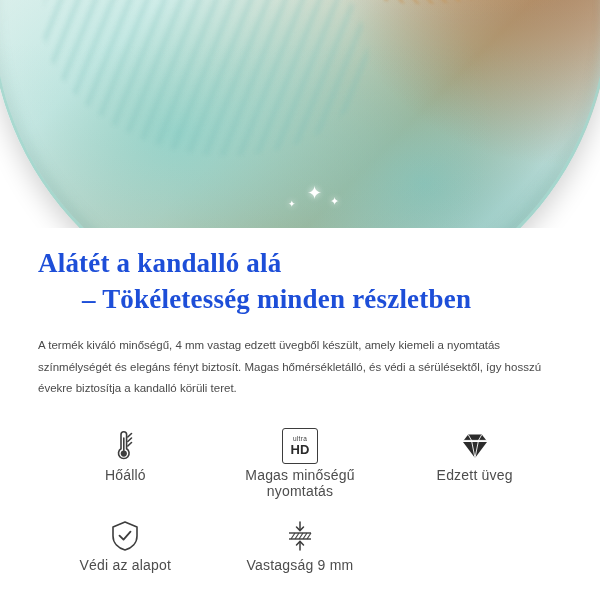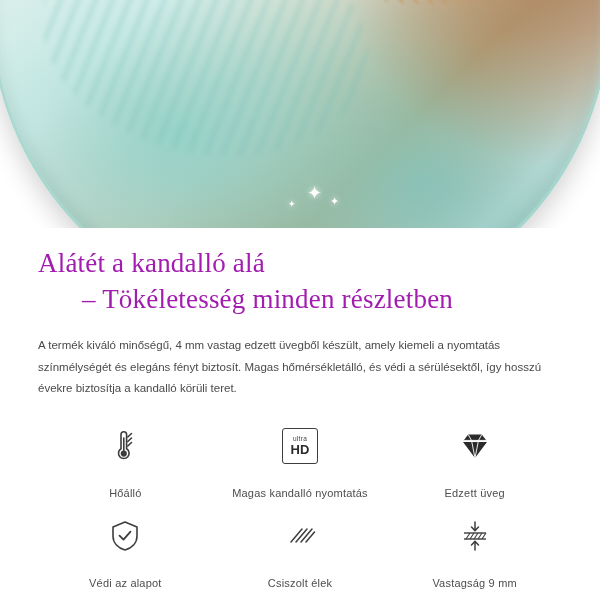--- a/index.html
+++ b/index.html
@@ -105,22 +105,22 @@
 
   
   .content {
     padding: 0 38px;
     box-sizing: border-box;
   }
   .headline {
     font-family: "Liberation Serif", serif;
     font-size: 27px;
     line-height: 1.32;
-    color: #a21caf;
-    font-weight: 400;
+    color: #1d4ed8;
+    font-weight: 700;
     margin: 18px 0 0 0;
     letter-spacing: 0.2px;
   }
   .headline .l2 { display: block; margin-left: 44px; }
   .desc {
     margin: 18px 0 16px 0;
     font-size: 11.5px;
     line-height: 1.85;
     color: #4a4a4a;
     max-width: 520px;
@@ -138,22 +138,22 @@
     flex-direction: column;
     justify-content: flex-start;
   }
   .feature-icon {
     height: 42px;
     display: flex;
     align-items: center;
     justify-content: center;
   }
   .feature-label {
-    margin-top: 20px;
-    font-size: 11px;
+    margin-top: 0;
+    font-size: 14px;
     color: #4d4d4d;
     text-align: center;
     letter-spacing: 0.2px;
   }
   .hd-badge {
     width: 34px;
     height: 34px;
     border: 1.4px solid #3d3d3d;
     border-radius: 3px;
     display: flex;
@@ -210,21 +210,21 @@
         <div class="feature-label">Hőálló</div>
       </div>
 
       <div class="feature">
         <div class="feature-icon">
           <div class="hd-badge">
             <span class="u">ultra</span>
             <span class="h">HD</span>
           </div>
         </div>
-        <div class="feature-label">Magas kandalló nyomtatás</div>
+        <div class="feature-label">Magas minőségű nyomtatás</div>
       </div>
 
       <div class="feature">
         <div class="feature-icon">
           <svg width="40" height="40" viewBox="0 0 40 40" aria-hidden="true">
             <g fill="#2b2b2b">
               <path d="M8 16 L20 32 L32 16 Z"></path>
               <path d="M8.6 14.4 L13.2 8.6 L26.8 8.6 L31.4 14.4 Z"></path>
             </g>
             <g stroke="#ffffff" stroke-width="0.9" fill="none">
@@ -240,33 +240,20 @@
       <div class="feature">
         <div class="feature-icon">
           <svg width="40" height="40" viewBox="0 0 40 40" aria-hidden="true">
             <path d="M20 6 L32 11 v9c0 7-5.2 12-12 14-6.8-2-12-7-12-14v-9z" fill="none" stroke="#3d3d3d" stroke-width="1.6" stroke-linejoin="round"></path>
             <path d="M14.5 19.6 l4 4 7-8" fill="none" stroke="#3d3d3d" stroke-width="1.8" stroke-linecap="round" stroke-linejoin="round"></path>
           </svg>
         </div>
         <div class="feature-label">Védi az alapot</div>
       </div>
 
-      <div class="feature">
-        <div class="feature-icon">
-          <svg width="44" height="40" viewBox="0 0 44 40" aria-hidden="true">
-            <g stroke="#3d3d3d" stroke-width="1.5" stroke-linecap="round">
-              <line x1="13" y1="26" x2="24" y2="13"></line>
-              <line x1="18" y1="26" x2="29" y2="13"></line>
-              <line x1="23" y1="26" x2="34" y2="13"></line>
-              <line x1="28" y1="26" x2="36.5" y2="16"></line>
-            </g>
-          </svg>
-        </div>
-        <div class="feature-label">Csiszolt élek</div>
-      </div>
 
       <div class="feature">
         <div class="feature-icon">
           <svg width="44" height="40" viewBox="0 0 44 40" aria-hidden="true">
             <g stroke="#3d3d3d" stroke-width="1.5" stroke-linecap="round" fill="none">
               <line x1="22" y1="6" x2="22" y2="14"></line>
               <path d="M18.5 11 L22 14.6 L25.5 11"></path>
               <line x1="22" y1="34" x2="22" y2="26"></line>
               <path d="M18.5 29 L22 25.4 L25.5 29"></path>
             </g>

